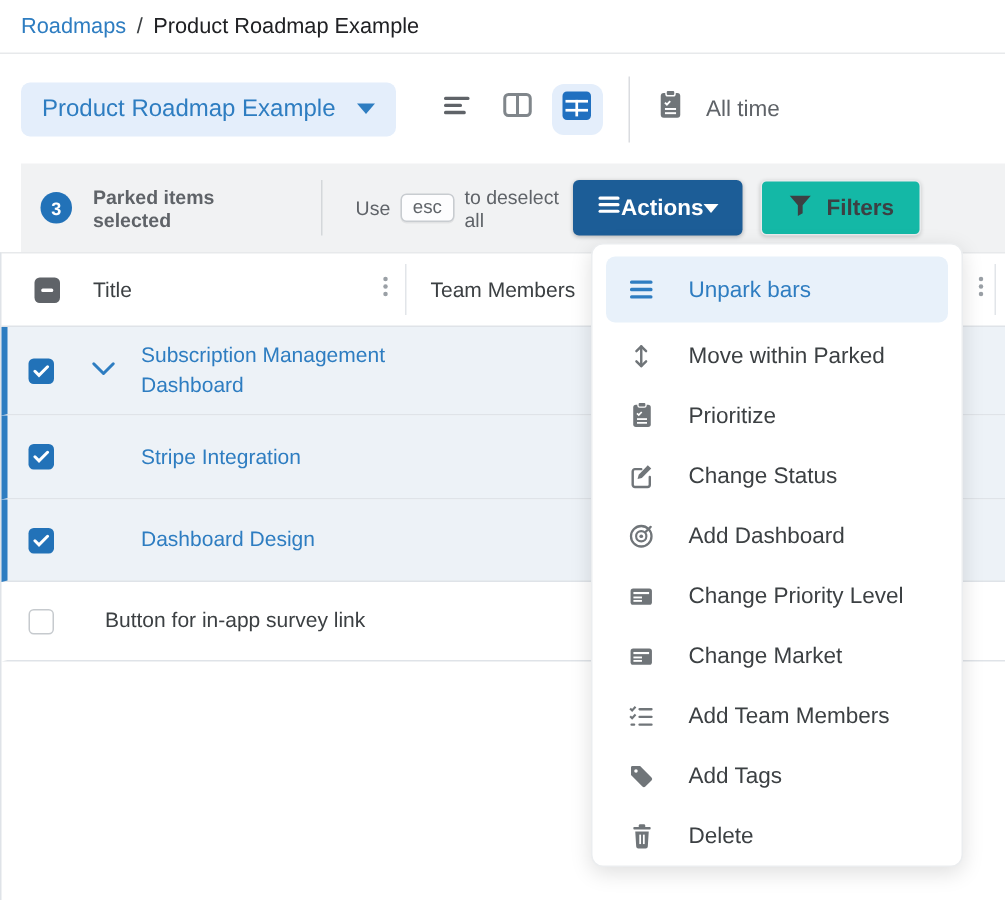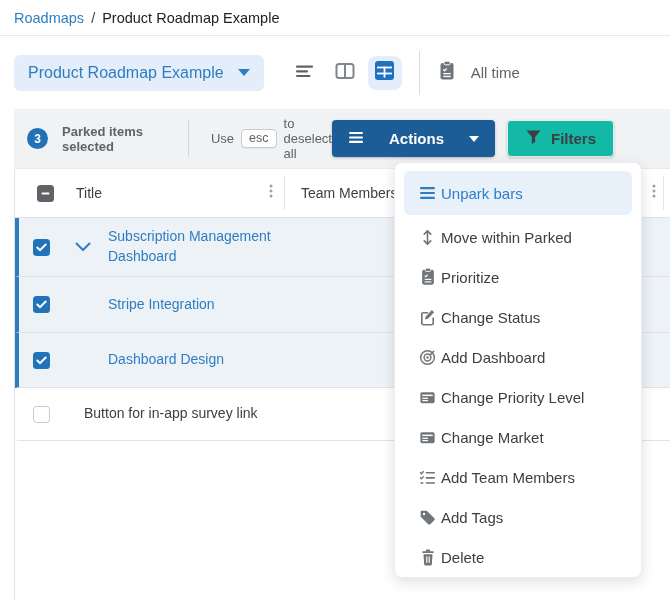--- a/index.html
+++ b/index.html
@@ -32,31 +32,31 @@
   
   .selection-bar { margin-left:14px; height:59px; background:#f1f2f3; display:flex;
     align-items:center; padding:0 0 0 13px; }
   .count-badge { width:21px; height:21px; border-radius:50%; background:#2272b8; color:#fff;
     font-size:12px; font-weight:bold; display:flex; align-items:center; justify-content:center; flex:0 0 auto; }
   .sel-label { margin-left:14px; font-size:13px; font-weight:bold; color:#5f6368; }
   .sel-divider { width:1px; height:37px; background:#d4d7da; margin:0 22px; }
   .esc-hint { display:flex; align-items:center; gap:7px; font-size:13px; color:#5f6368; }
   .key-cap { border:1px solid #c8ccd0; border-radius:4px; background:#fdfdfe; padding:1px 7px 2px;
     font-size:12.5px; color:#5f6368; box-shadow:0 1px 0 rgba(0,0,0,0.06); }
-  .actions-btn { margin-left:auto; display:flex; align-items:center; gap:25px; background:#1c5d97;
+  .actions-btn { margin-left:auto; display:flex; align-items:center; gap:0; background:#1c5d97;
     color:#fff; border:none; border-radius:4px; padding:0 16px; height:37px; font-size:15px;
     font-weight:600; font-family:inherit; cursor:pointer; box-shadow:0 1px 3px rgba(0,0,0,0.25); }
   .actions-btn .caret-w { width:0; height:0; border-left:5.5px solid transparent;
     border-right:5.5px solid transparent; border-top:6.5px solid #fff; }
   .filters-btn { margin:0 56px 0 12px; display:flex; align-items:center; gap:9px; background:#14b8a6;
     color:#3c4043; border:1px solid #e8eaec; border-radius:4px; padding:0 17px; height:37px;
     font-size:15px; font-weight:600; font-family:inherit; cursor:pointer; box-shadow:0 1px 3px rgba(0,0,0,0.18); }
 
   
-  .grid { margin-left:14px; border-top:1px solid #e7e9eb; border-left:1px solid #dfe3e8;
+  .grid { border-top:1px solid #e7e9eb; border-left:1px solid #dfe3e8;
     height:432px; background:#fff; }
   .thead { display:flex; align-items:center; height:49px; border-bottom:1px solid #dfe3e8; }
   .th-check { width:61px; display:flex; align-items:center; justify-content:center; }
   .th-title { width:208px; display:flex; align-items:center; justify-content:space-between; padding-right:6px; }
   .th-label { font-size:14px; color:#3c4043; }
   .col-divider { width:1px; height:34px; background:#e2e5e9; }
   .th-team { flex:1; display:flex; align-items:center; justify-content:space-between; padding:0 2px 0 16px; }
   .th-spacer { width:6px; }
 
   .trow { display:flex; align-items:center; border-bottom:1px solid #dfe3e8; border-left:4px solid transparent; }
@@ -71,21 +71,21 @@
   .checkbox { width:17px; height:17px; border-radius:3.5px; display:flex; align-items:center;
     justify-content:center; cursor:pointer; }
   .checkbox.checked { background:#2272b8; }
   .checkbox.indeterminate { background:#5f6368; }
   .checkbox.unchecked { background:#fff; border:1.5px solid #c6cace; }
 
   
   .dropdown-menu { position:absolute; left:394px; top:162px; width:248px; height:416px;
     background:#fff; border:1px solid #ebedef; border-radius:8px; z-index:20;
     box-shadow:0 4px 14px rgba(0,0,0,0.13); padding:8px 9px 4px; }
-  .menu-item { height:40px; display:flex; align-items:center; gap:4px; padding:0 10px 0 14px;
+  .menu-item { height:40px; display:flex; align-items:center; gap:22px; padding:0 10px 0 14px;
     border-radius:6px; font-size:15px; color:#3c4043; cursor:pointer; }
   .menu-item.highlighted { height:44px; background:#e8f1fa; color:#2e7dc1; margin-bottom:2px; }
   .mi-icon { width:19px; height:19px; display:flex; align-items:center; justify-content:center; flex:0 0 auto; }
 </style>
 </head>
 <body>
 
 <div class="app">
 
   <div class="breadcrumb-bar">

